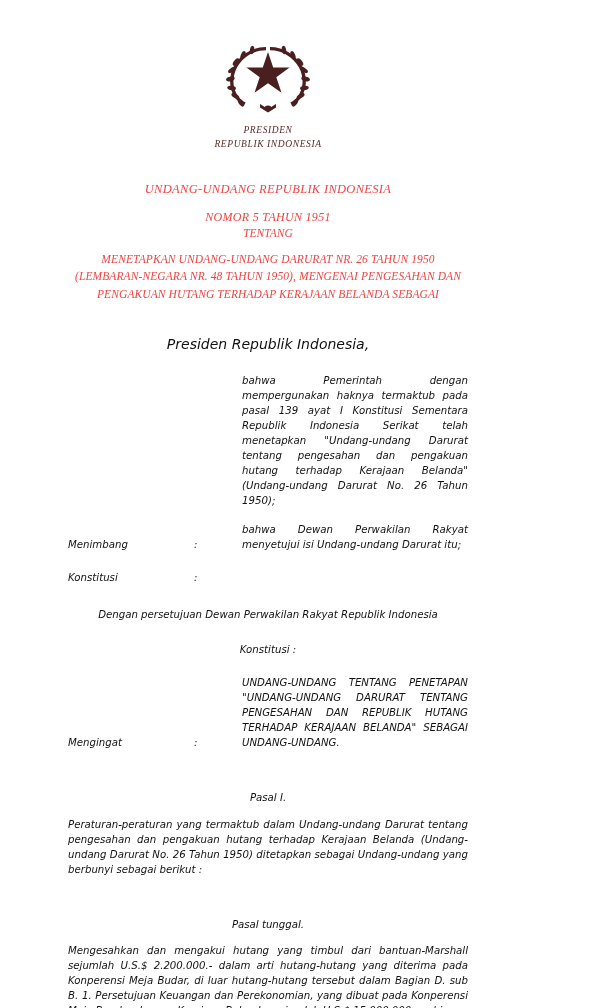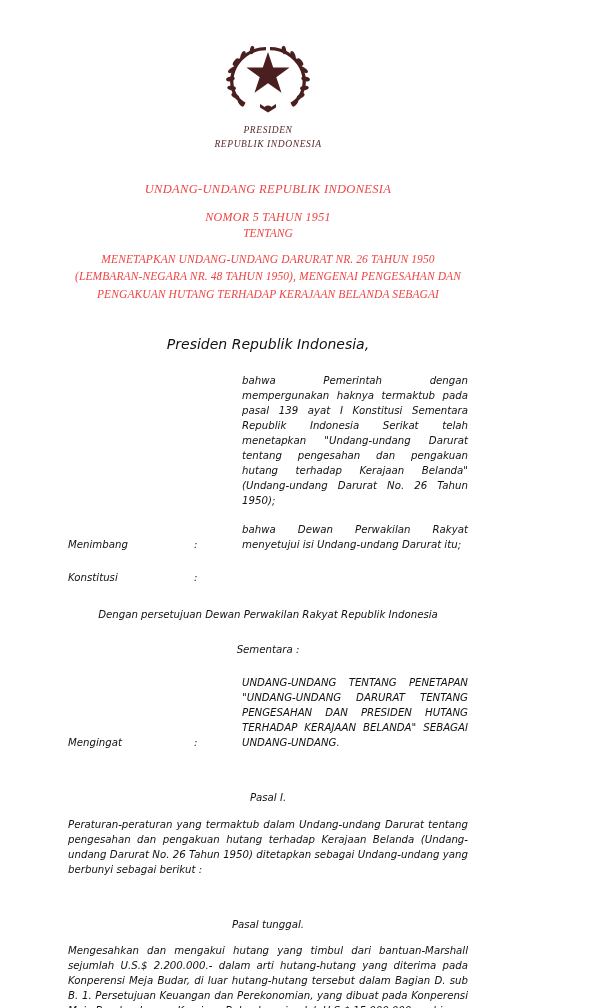--- a/index.html
+++ b/index.html
@@ -191,27 +191,27 @@
       </div>
     </div>
 
     <div class="row">
       <div class="label">Konstitusi</div>
       <div class="colon">:</div>
     </div>
 
     <div class="agreement">Dengan persetujuan Dewan Perwakilan Rakyat Republik Indonesia</div>
 
-    <div class="decide">Sementara :</div>
+    <div class="decide">Konstitusi :</div>
 
     <div class="row">
       <div class="label">Mengingat</div>
       <div class="colon">:</div>
       <div class="content">
-        <p>UNDANG-UNDANG TENTANG PENETAPAN "UNDANG-UNDANG DARURAT TENTANG PENGESAHAN DAN PRESIDEN HUTANG TERHADAP KERAJAAN BELANDA" SEBAGAI UNDANG-UNDANG.</p>
+        <p>UNDANG-UNDANG TENTANG PENETAPAN "UNDANG-UNDANG DARURAT TENTANG PENGESAHAN DAN REPUBLIK HUTANG TERHADAP KERAJAAN BELANDA" SEBAGAI UNDANG-UNDANG.</p>
       </div>
     </div>
 
     <div class="pasal-head">Pasal I.</div>
     <div class="para">Peraturan-peraturan yang termaktub dalam Undang-undang Darurat tentang pengesahan dan pengakuan hutang terhadap Kerajaan Belanda (Undang- undang Darurat No. 26 Tahun 1950) ditetapkan sebagai Undang-undang yang berbunyi sebagai berikut :</div>
 
     <div class="pasal-head">Pasal tunggal.</div>
     <div class="para">Mengesahkan dan mengakui hutang yang timbul dari bantuan-Marshall sejumlah U.S.$ 2.200.000.- dalam arti hutang-hutang yang diterima pada Konperensi Meja Budar, di luar hutang-hutang tersebut dalam Bagian D. sub B. 1. Persetujuan Keuangan dan Perekonomian, yang dibuat pada Konperensi Meja Bundar dengan Kerajaan Belanda, sejumlah U.S.$ 15.000.000.- sehingga semua itu merupakan hutang sejumlah U.S.$ 17.200.000.-</div>
 
     <div class="pasal-head">Pasal II.</div>

